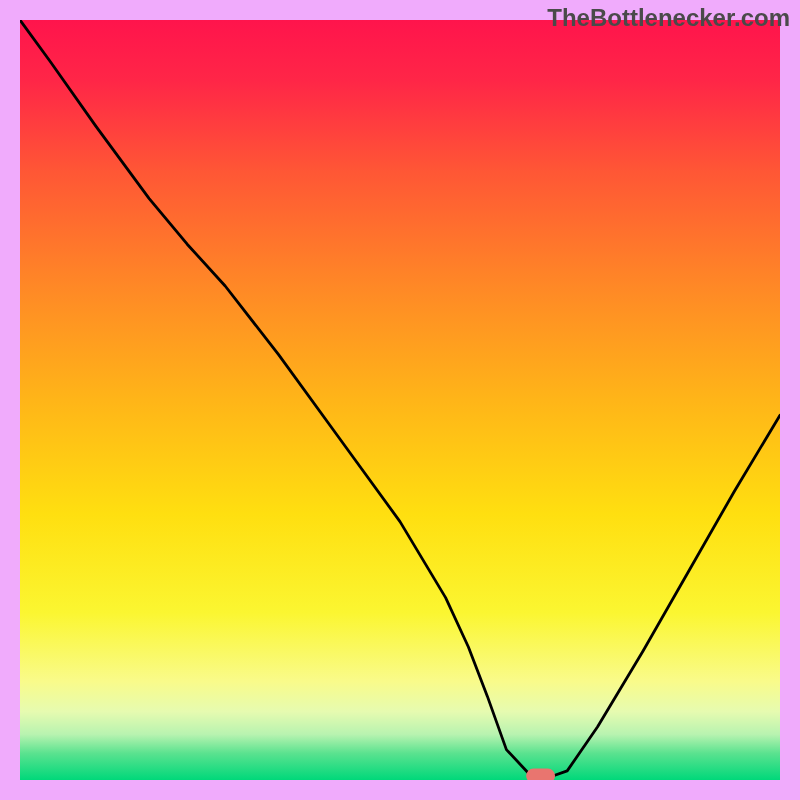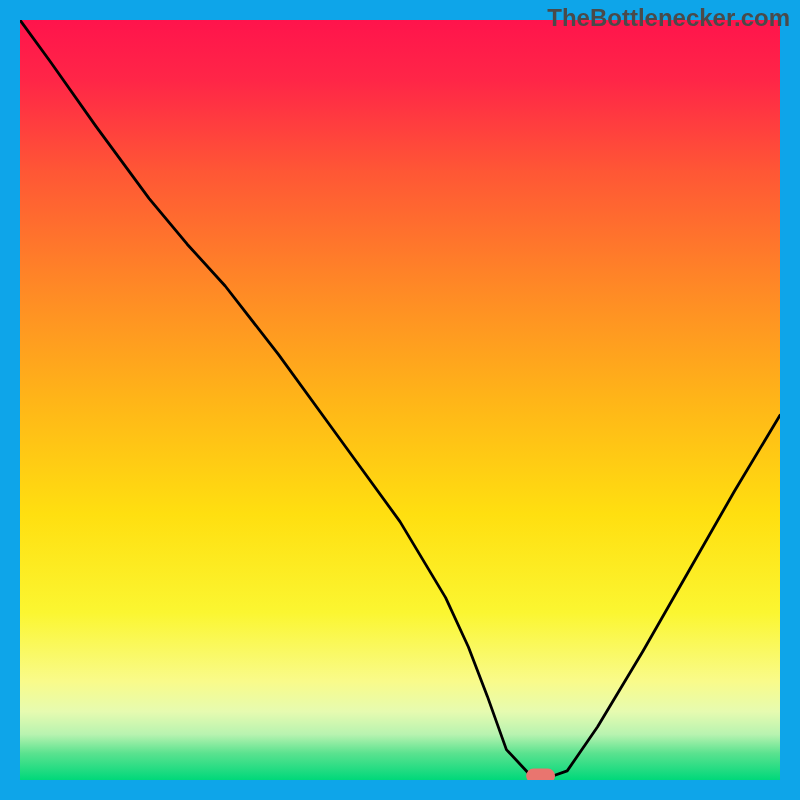--- a/index.html
+++ b/index.html
@@ -7,21 +7,21 @@
     padding: 0;
     width: 800px;
     height: 800px;
     background: #000;
     overflow: hidden;
   }
   .chart-container {
     position: relative;
     width: 800px;
     height: 800px;
-    background: #0ea5e9;
+    background: #f0abfc;
   }
   .watermark {
     position: absolute;
     top: 4px;
     right: 10px;
     color: #4a4a4a;
     font-family: Arial, Helvetica, sans-serif;
     font-size: 24px;
     font-weight: bold;
     z-index: 50;

